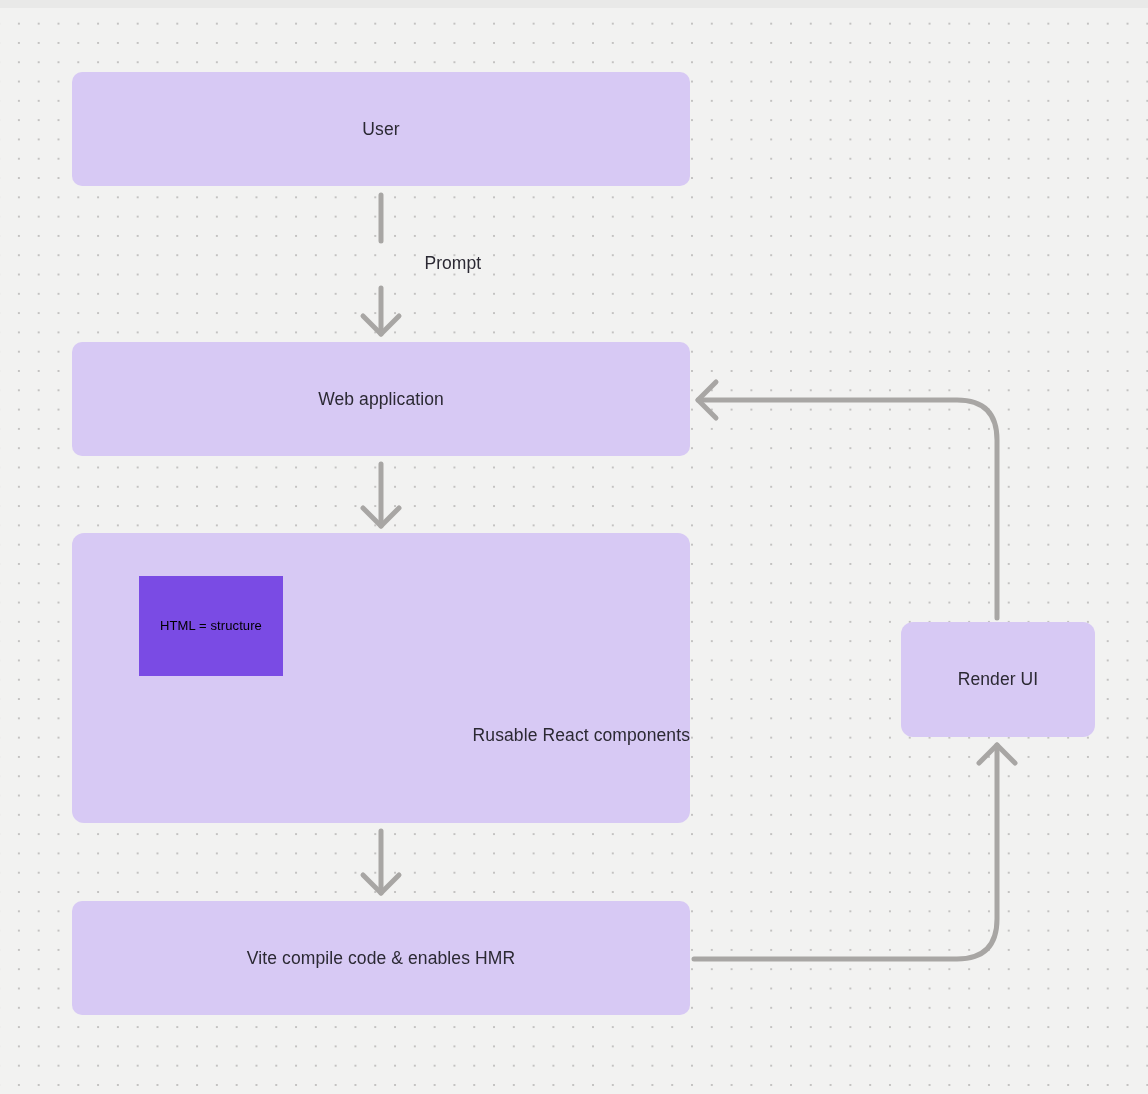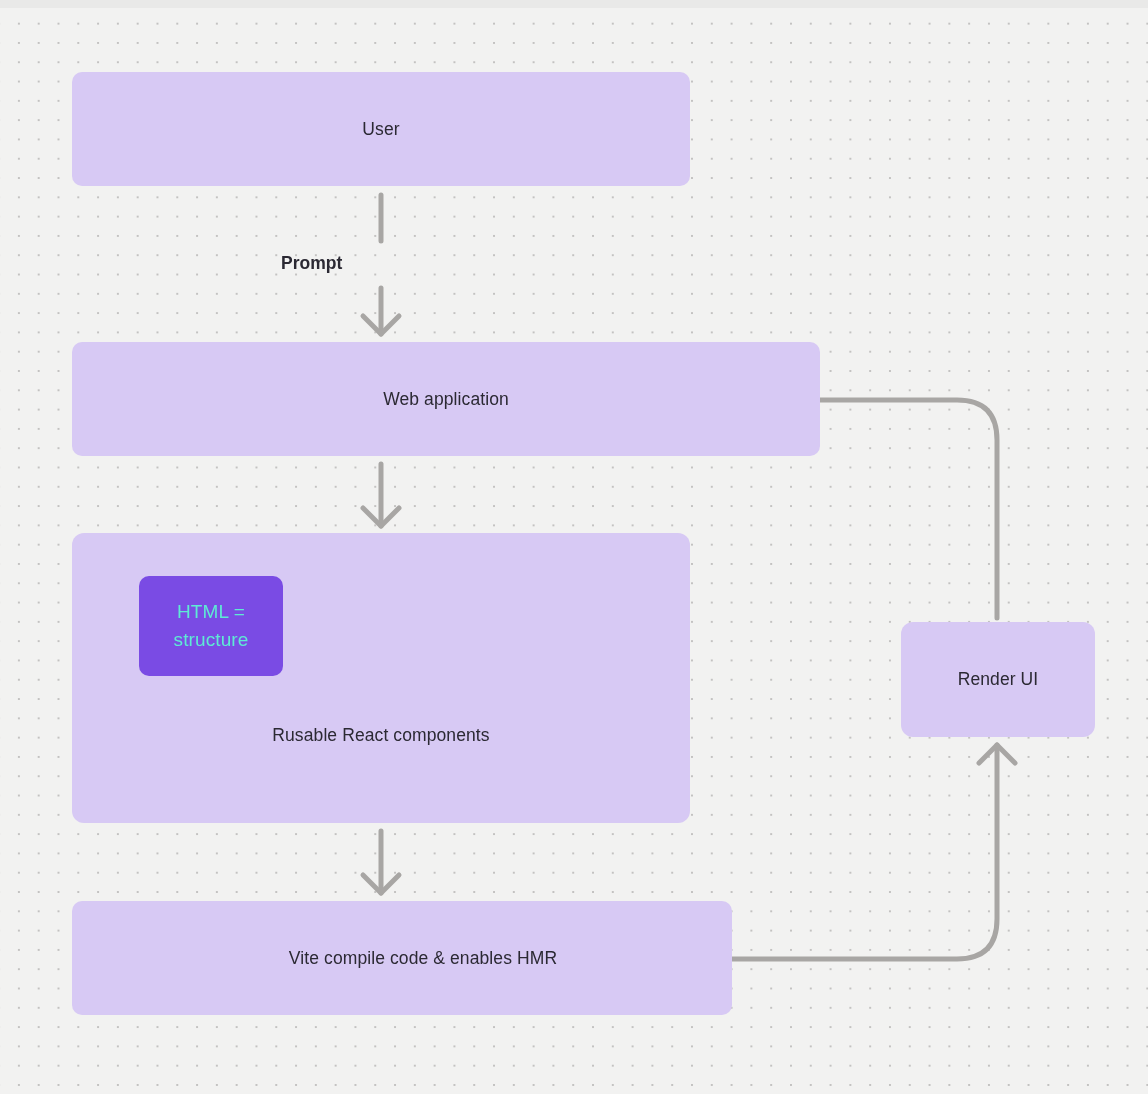--- a/index.html
+++ b/index.html
@@ -34,68 +34,68 @@
     display: flex;
     align-items: center;
     justify-content: center;
     z-index: 2;
     color: #2b2933;
     font-size: 17.5px;
     font-weight: 500;
     letter-spacing: 0.1px;
   }
   .node-user        { left: 72px;  top: 64px;  width: 618px; height: 114px; }
-  .node-webapp      { left: 72px;  top: 334px; width: 748px; height: 114px; }
+  .node-webapp      { left: 72px;  top: 334px; width: 618px; height: 114px; }
   .node-group       { left: 72px;  top: 525px; width: 618px; height: 290px;
                       display: block; border-radius: 12px; }
-  .node-vite        { left: 72px;  top: 893px; width: 618px; height: 114px; padding-left: 42px; }
+  .node-vite        { left: 72px;  top: 893px; width: 618px; height: 114px; }
   .node-render      { left: 901px; top: 614px; width: 194px; height: 115px; border-radius: 12px; }
 
   .chip-row {
     position: absolute;
     left: 67px;
     top: 43px;
     display: flex;
     gap: 26px;
   }
   .chip {
     width: 144px;
     height: 100px;
     background: #7a4be4;
-    border-radius: 10px;
-    color: #5eead4;
+    border-radius: 0;
+    color: #000000;
     display: flex;
     align-items: center;
     justify-content: center;
     text-align: center;
-    font-size: 19px;
+    font-size: 13px;
     font-weight: 500;
     line-height: 28px;
     padding: 0 10px;
     box-sizing: border-box;
   }
   .group-caption {
     position: absolute;
     left: 0;
     top: 192px;
     width: 100%;
-    text-align: center;
+    text-align: right;
     color: #2b2933;
     font-size: 17.5px;
     font-weight: 500;
   }
   .edge-label {
     position: absolute;
     left: 281px;
     top: 245px;
     width: 200px;
-    text-align: left;
+    text-align: right;
     color: #2b2933;
     font-size: 17.5px;
-    font-weight: 700;
+    font-weight: 400;
     z-index: 2;
   }
 </style>
 </head>
 <body>
 
 <div class="canvas">
 
   <svg class="connectors" viewBox="0 0 1148 1094" xmlns="http://www.w3.org/2000/svg">
     <g stroke="#a8a6a4" stroke-width="5" fill="none" stroke-linecap="round" stroke-linejoin="round">

